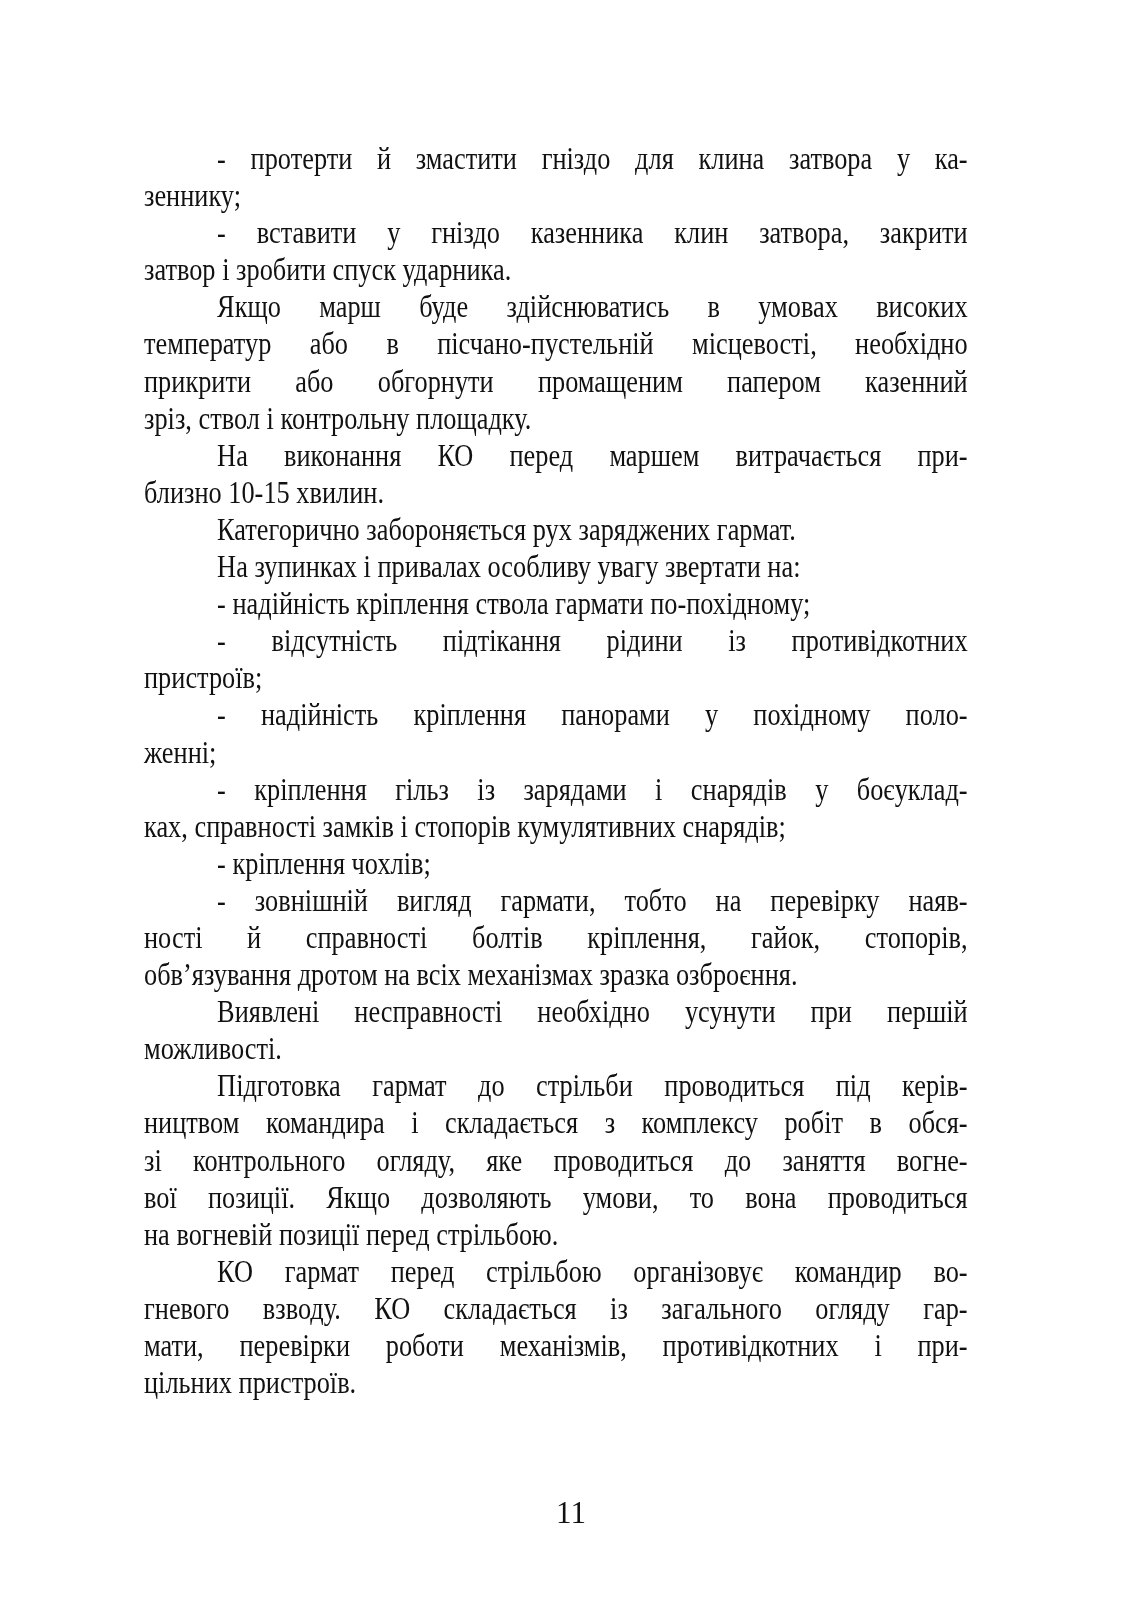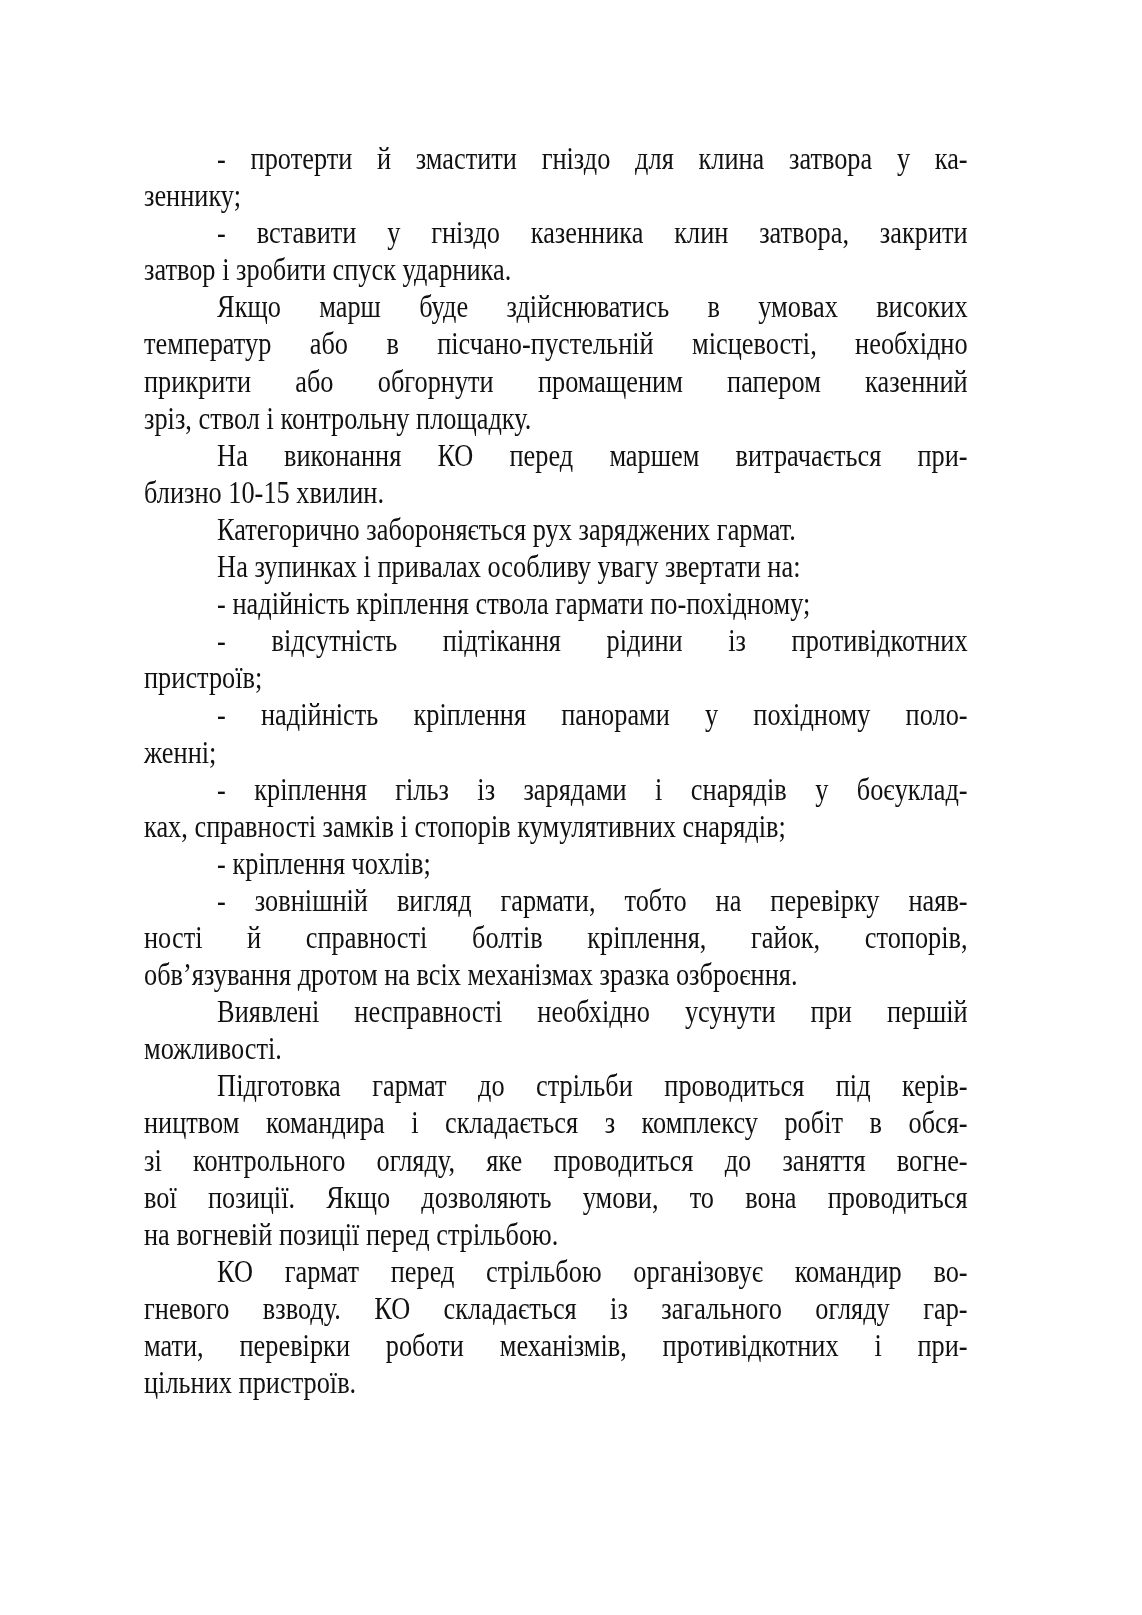--- a/index.html
+++ b/index.html
@@ -88,13 +88,14 @@
       <span class="line indent justify">Підготовка гармат до стрільби проводиться під керів-</span>
       <span class="line justify">ництвом командира і складається з комплексу робіт в обся-</span>
       <span class="line justify">зі контрольного огляду, яке проводиться до заняття вогне-</span>
       <span class="line justify">вої позиції. Якщо дозволяють умови, то вона проводиться</span>
       <span class="line">на вогневій позиції перед стрільбою.</span>
       <span class="line indent justify">КО гармат перед стрільбою організовує командир во-</span>
       <span class="line justify">гневого взводу. КО складається із загального огляду гар-</span>
       <span class="line justify">мати, перевірки роботи механізмів, противідкотних і при-</span>
       <span class="line">цільних пристроїв.</span>
     </div>
+  <div class="page-number">11</div>
 </div>
 
 </body></html>

